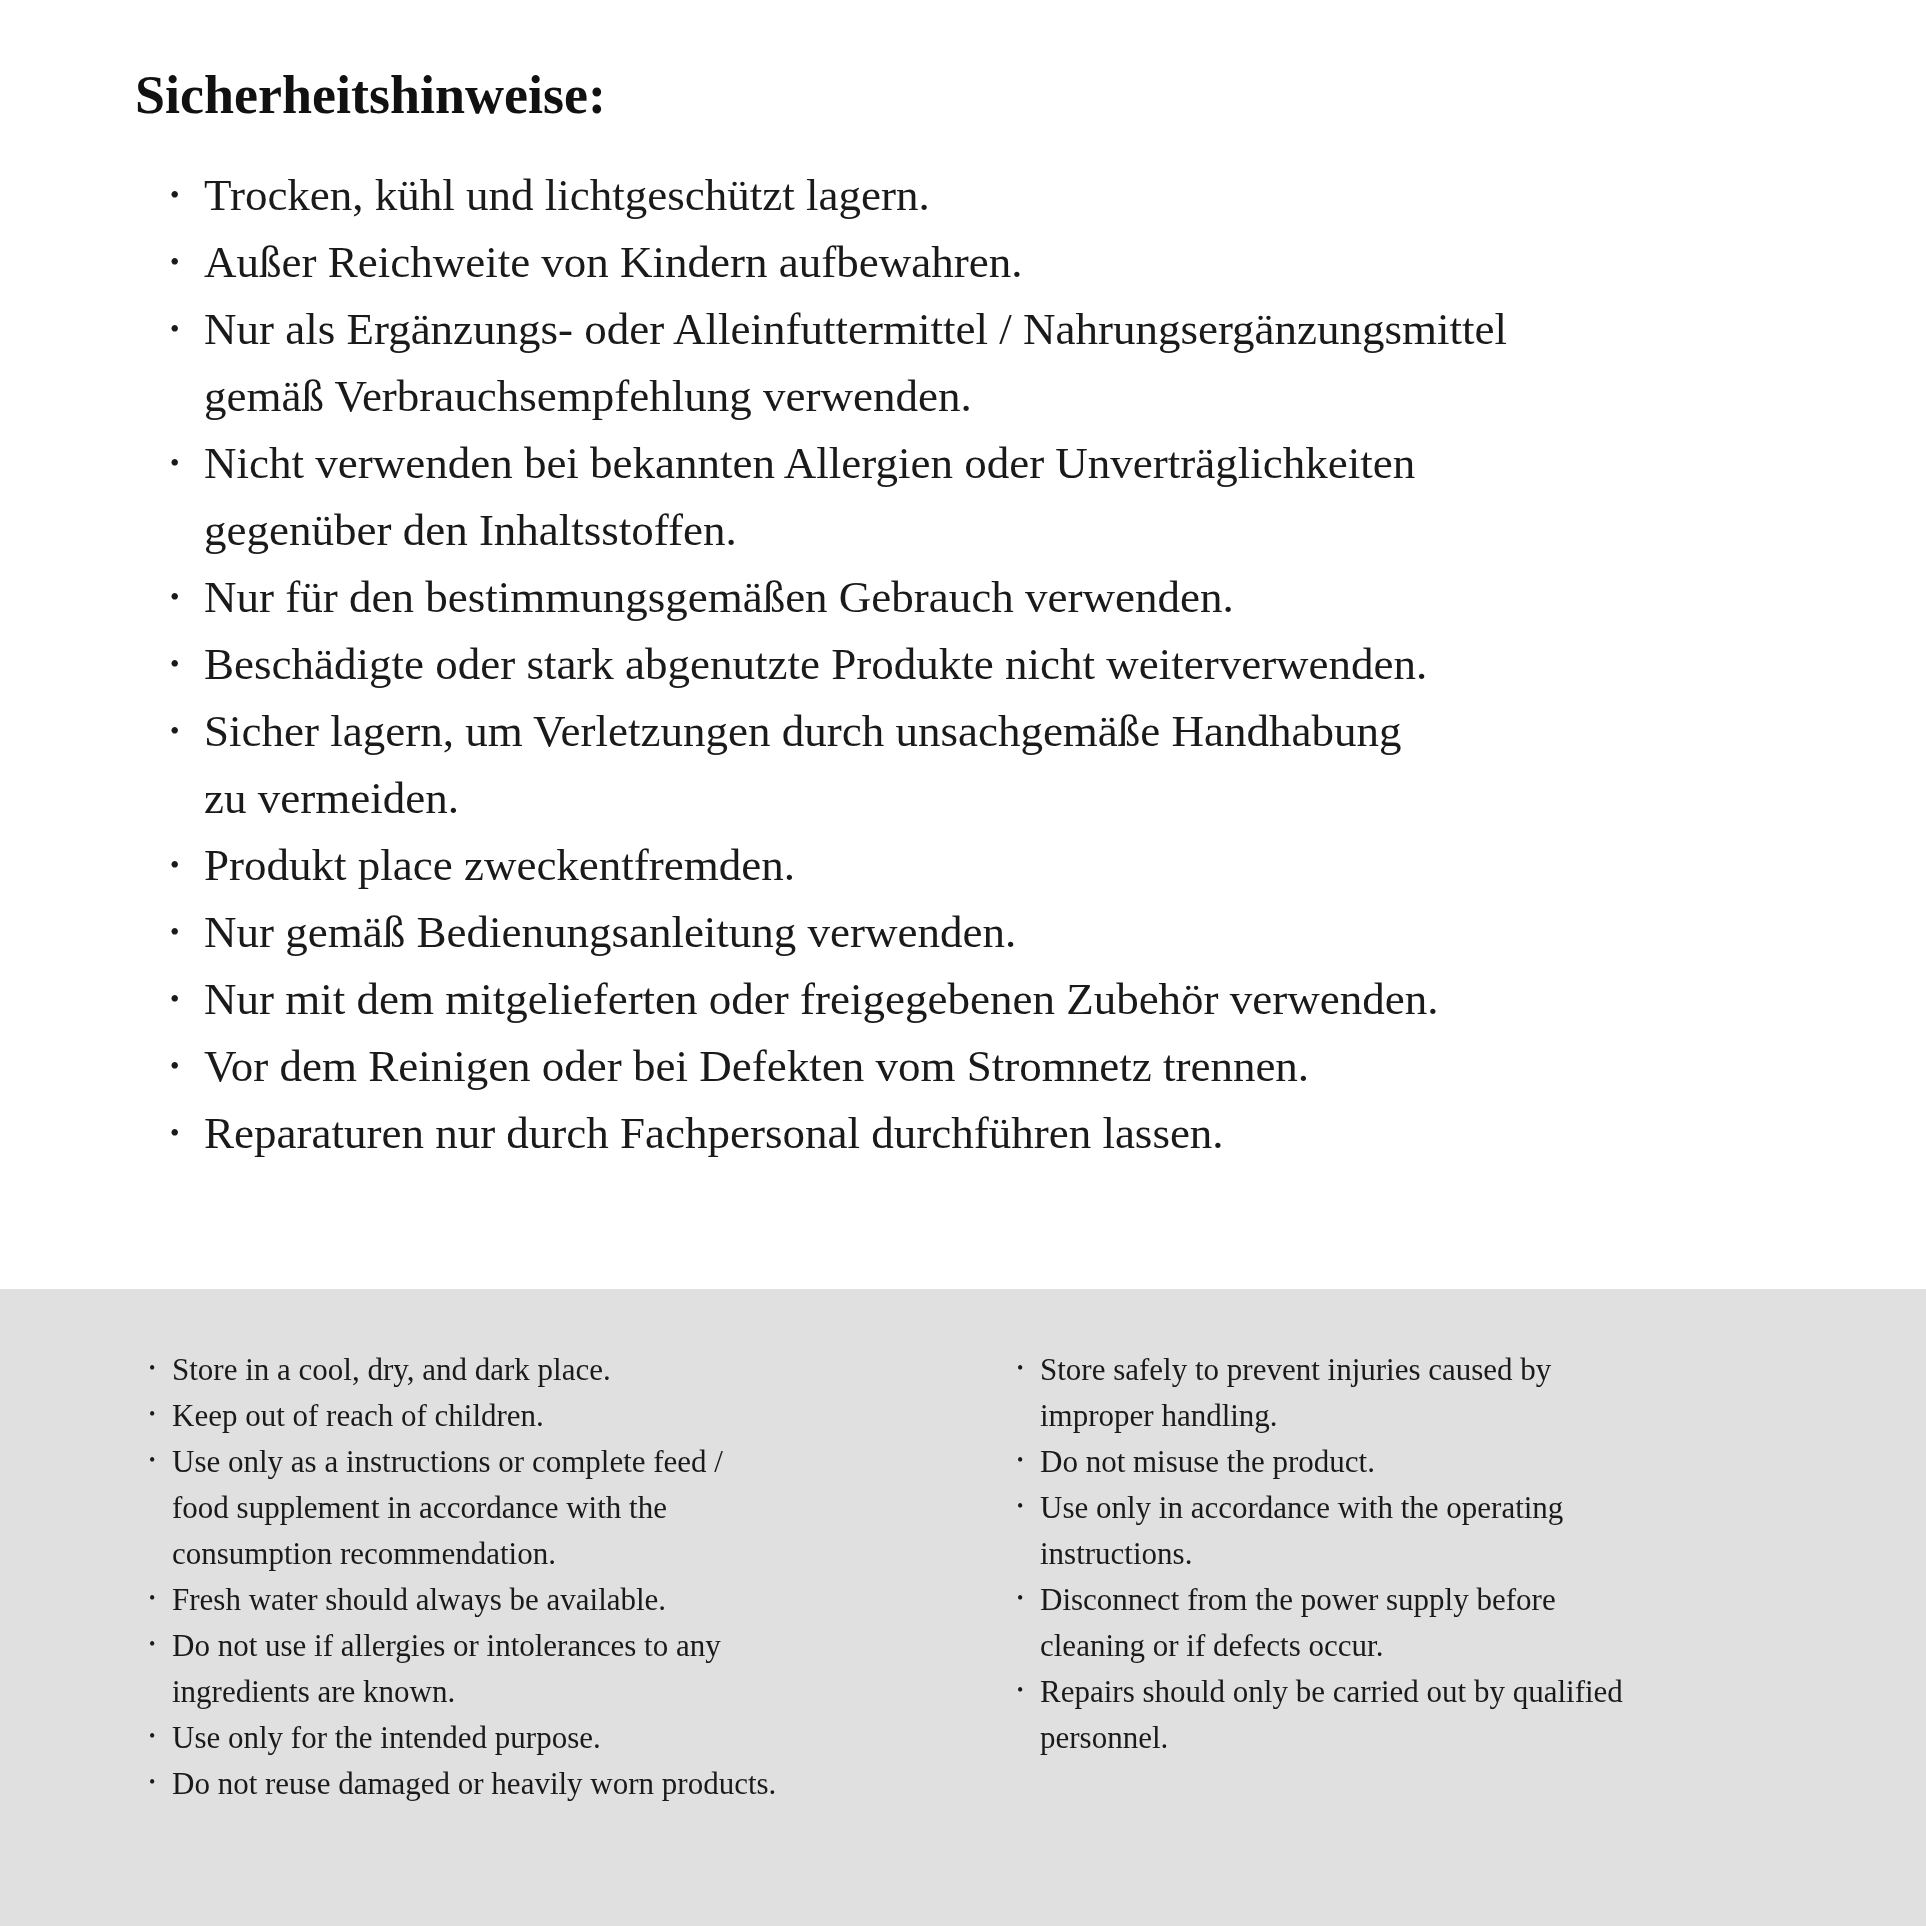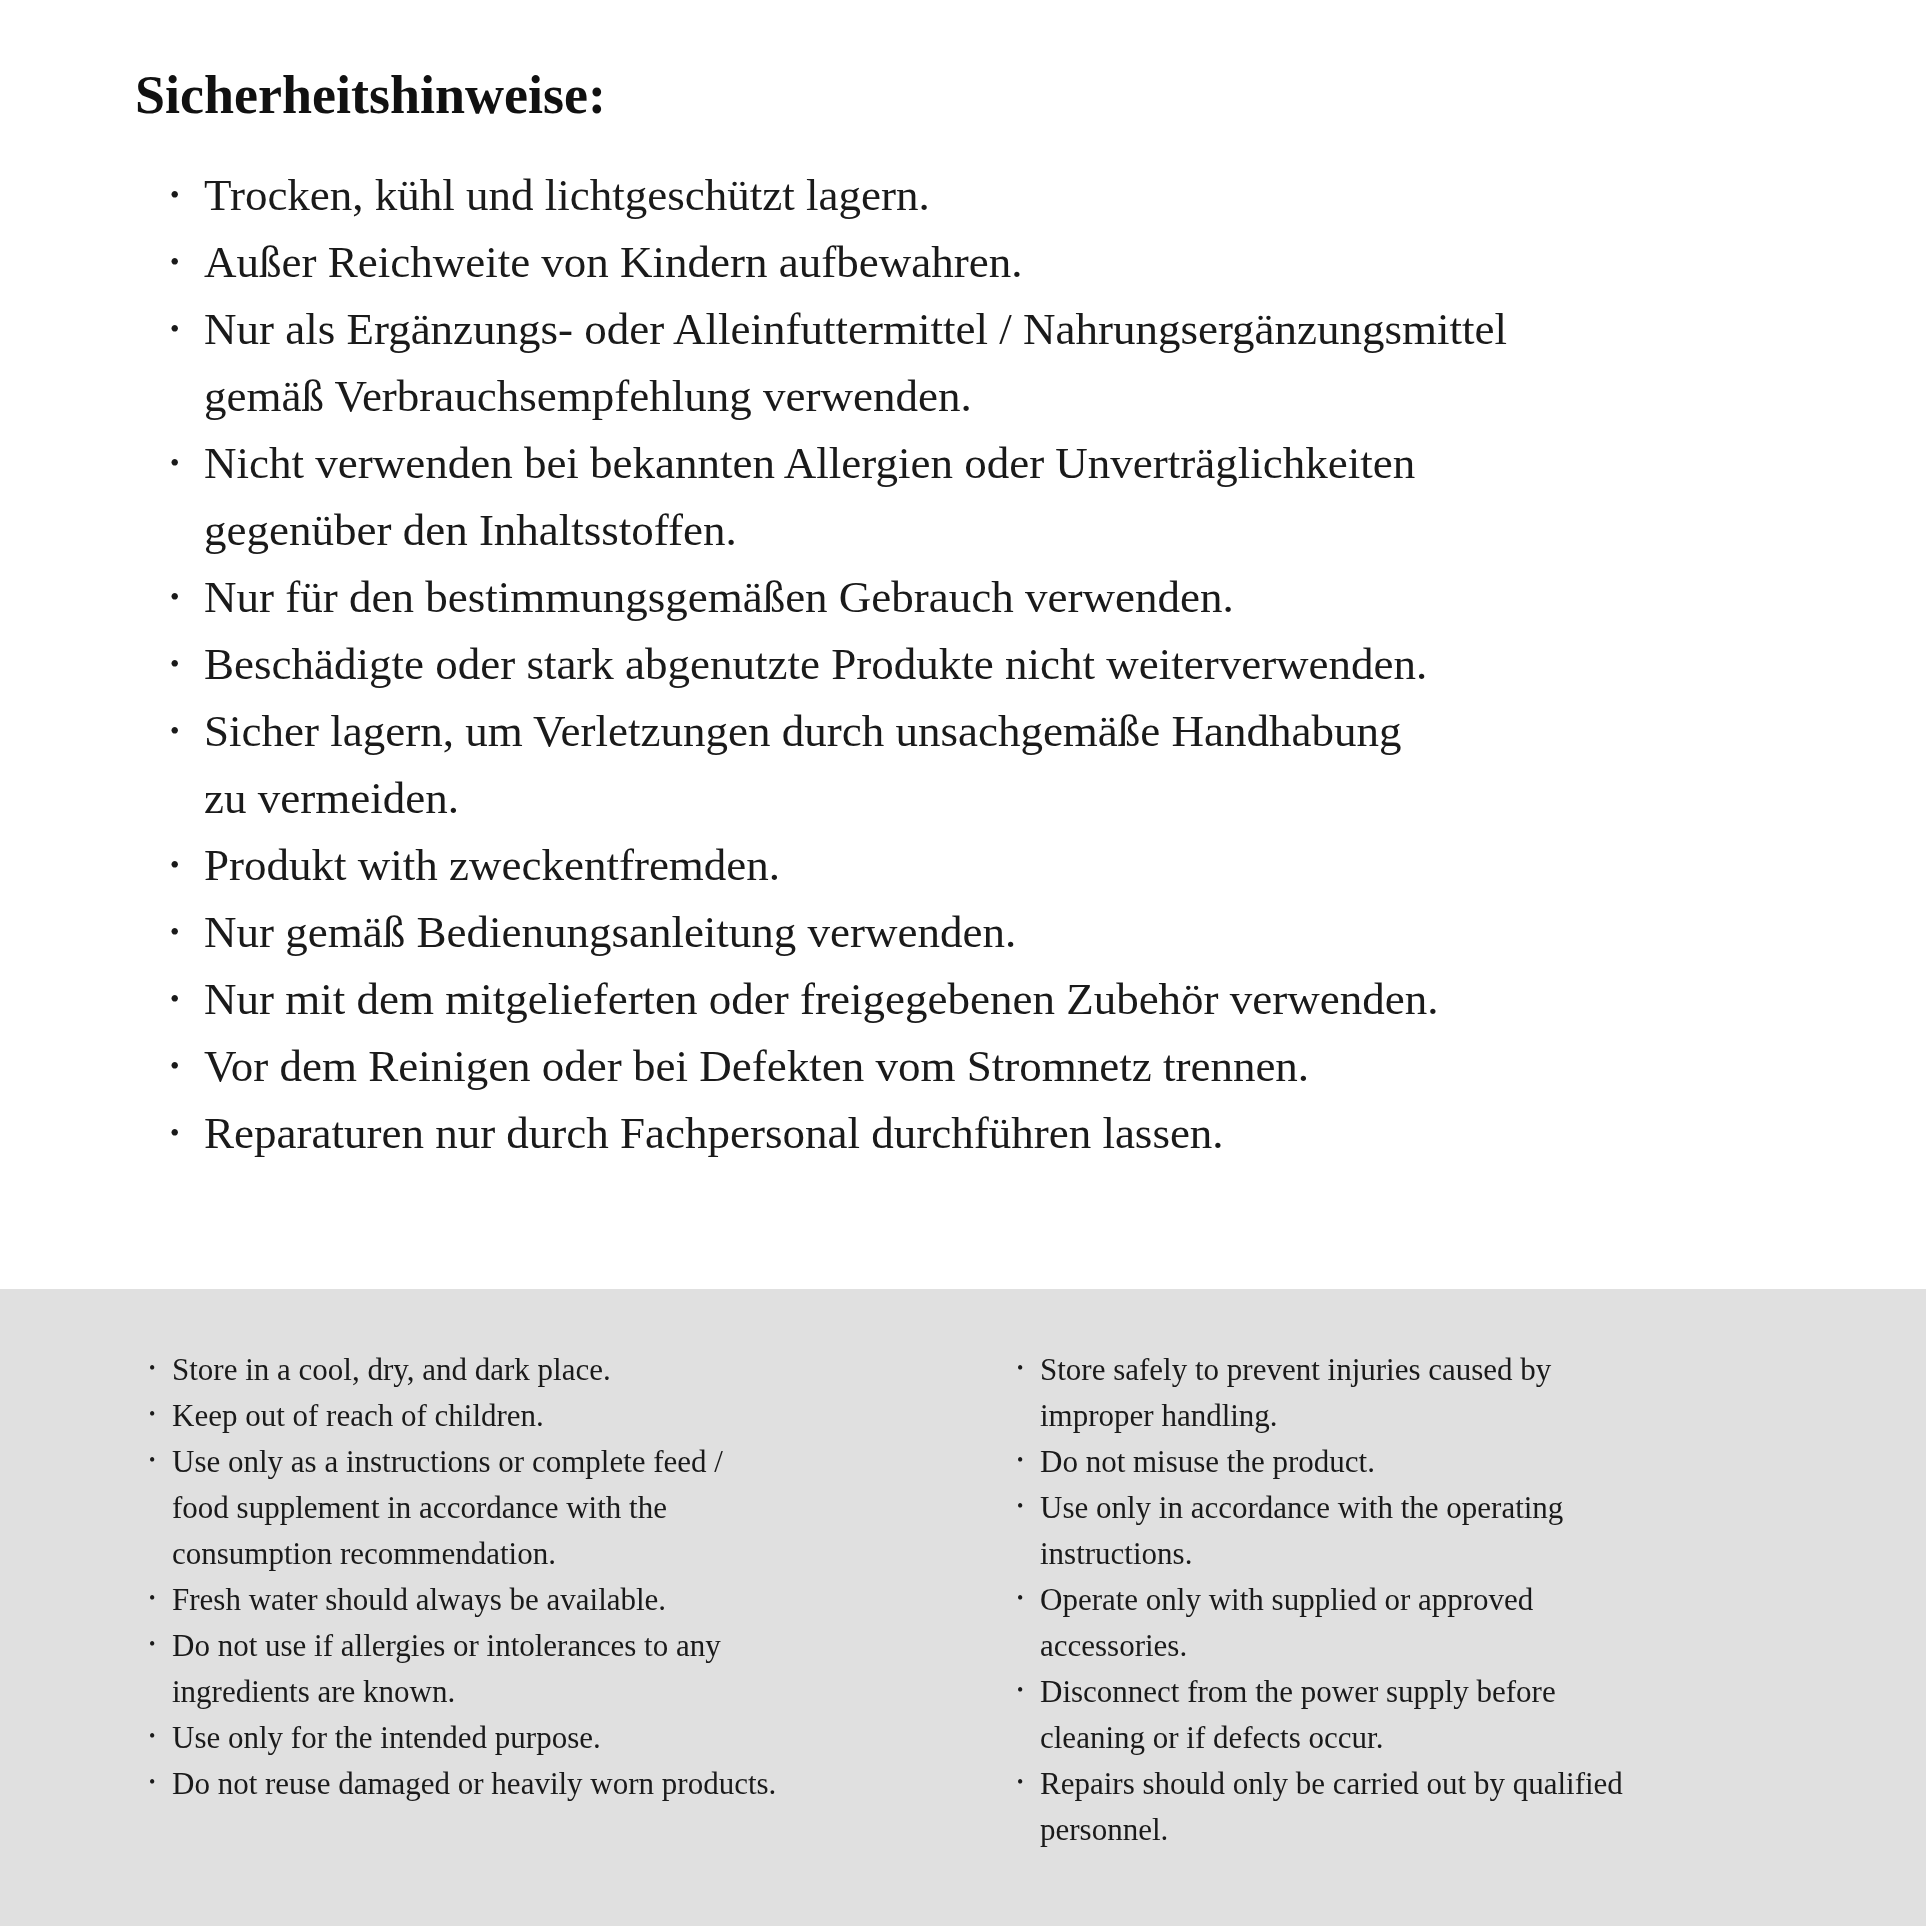--- a/index.html
+++ b/index.html
@@ -98,21 +98,21 @@
         <li>Trocken, kühl und lichtgeschützt lagern.</li>
         <li>Außer Reichweite von Kindern aufbewahren.</li>
         <li>Nur als Ergänzungs- oder Alleinfuttermittel / Nahrungsergänzungsmittel
 gemäß Verbrauchsempfehlung verwenden.</li>
         <li>Nicht verwenden bei bekannten Allergien oder Unverträglichkeiten
 gegenüber den Inhaltsstoffen.</li>
         <li>Nur für den bestimmungsgemäßen Gebrauch verwenden.</li>
         <li>Beschädigte oder stark abgenutzte Produkte nicht weiterverwenden.</li>
         <li>Sicher lagern, um Verletzungen durch unsachgemäße Handhabung
 zu vermeiden.</li>
-        <li>Produkt with zweckentfremden.</li>
+        <li>Produkt place zweckentfremden.</li>
         <li>Nur gemäß Bedienungsanleitung verwenden.</li>
         <li>Nur mit dem mitgelieferten oder freigegebenen Zubehör verwenden.</li>
         <li>Vor dem Reinigen oder bei Defekten vom Stromnetz trennen.</li>
         <li>Reparaturen nur durch Fachpersonal durchführen lassen.</li>
       </ul>
   </section>
 
   <section class="english-section">
     <div class="col-left">
       <ul class="en-list">
@@ -128,22 +128,20 @@
           <li>Do not reuse damaged or heavily worn products.</li>
         </ul>
     </div>
     <div class="col-right">
       <ul class="en-list">
           <li>Store safely to prevent injuries caused by
 improper handling.</li>
           <li>Do not misuse the product.</li>
           <li>Use only in accordance with the operating
 instructions.</li>
-          <li>Operate only with supplied or approved
-accessories.</li>
           <li>Disconnect from the power supply before
 cleaning or if defects occur.</li>
           <li>Repairs should only be carried out by qualified
 personnel.</li>
         </ul>
     </div>
   </section>
 
 </div>
 

